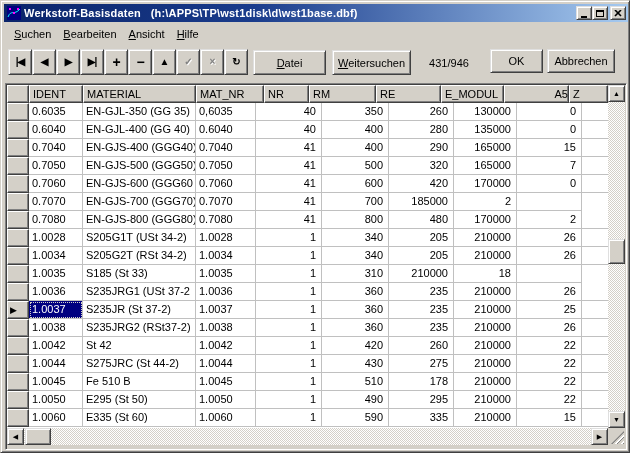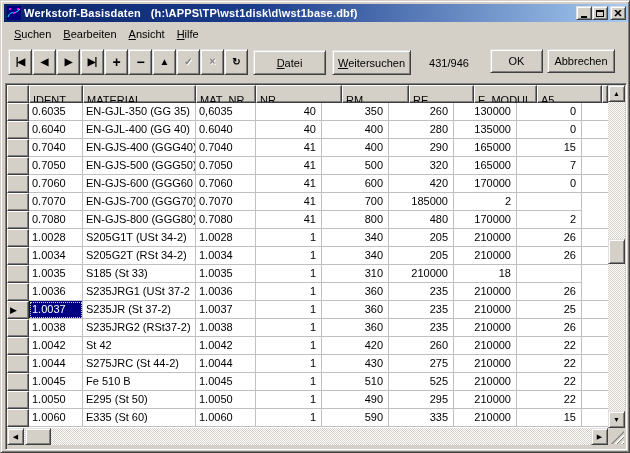--- a/index.html
+++ b/index.html
@@ -45,32 +45,32 @@
   .counter{position:absolute;left:412px;top:0;width:72px;height:36px;display:flex;align-items:center;justify-content:center;}
   .tbtn.ok{left:489px;top:4px;width:53px;height:24px;}
   .tbtn.cancel{left:546px;top:4px;width:68px;height:24px;}
   
   .tablearea{position:absolute;left:4px;top:82px;width:622px;height:367px;background:#d4d0c8;
     border:1px solid;border-color:#808080 #ffffff #ffffff #808080;
     box-shadow:inset 1px 1px 0 #404040, inset -1px -1px 0 #d4d0c8;}
   .tinner{position:absolute;left:1px;top:1px;width:618px;height:363px;overflow:hidden;background:#d4d0c8;}
   .grid{position:absolute;left:0;top:0;width:601px;height:343px;background:#fff;overflow:hidden;}
   .hdr{display:flex;height:18px;}
-  .hcell{height:18px;background:#d4d0c8;padding:8px 0 0 3px;white-space:nowrap;overflow:hidden;
+  .hcell{height:18px;background:#d4d0c8;padding:2px 0 0 3px;white-space:nowrap;overflow:hidden;
     border:1px solid;border-color:#ffffff #404040 #404040 #ffffff;
     box-shadow:inset -1px -1px 0 #808080;flex:none;}
   .hcell:nth-of-type(1){width:22px;}
   .hcell:nth-of-type(2){width:54px;}
   .hcell:nth-of-type(3){width:113px;}
-  .hcell:nth-of-type(4){width:60px;text-decoration:underline;}
-  .hcell:nth-of-type(5){width:86px;}
+  .hcell:nth-of-type(4){width:68px;}
+  .hcell:nth-of-type(5){width:45px;}
   .hcell:nth-of-type(6){width:67px;}
   .hcell:nth-of-type(7){width:65px;}
   .hcell:nth-of-type(8){width:63px;}
-  .hcell:nth-of-type(9){width:65px;}
+  .hcell:nth-of-type(9){width:65px;text-align:right;}
   .hcell:nth-of-type(10){width:26px;flex:1;}
   .row{display:flex;height:18px;background:#fff;}
   .cell{height:18px;padding:2px 3px 0 3px;white-space:nowrap;overflow:hidden;
     border-right:1px solid #c0c0c0;border-bottom:1px solid #c0c0c0;flex:none;}
   .cell:nth-of-type(1){width:22px;padding:0;background:#d4d0c8;
     border:1px solid;border-color:#ffffff #404040 #404040 #ffffff;
     box-shadow:inset -1px -1px 0 #808080;
     display:flex;align-items:center;justify-content:flex-start;}
   .cell:nth-of-type(2){width:54px;}
   .cell:nth-of-type(3){width:113px;}
@@ -447,21 +447,21 @@
 
             <div class="row">
               <div class="cell">
                 <span class="marker"></span>
               </div>
               <div class="cell"><span>1.0045</span></div>
               <div class="cell"><span>Fe 510 B</span></div>
               <div class="cell"><span>1.0045</span></div>
               <div class="cell"><span>1</span></div>
               <div class="cell"><span>510</span></div>
-              <div class="cell"><span>525</span></div>
+              <div class="cell"><span>178</span></div>
               <div class="cell"><span>210000</span></div>
               <div class="cell"><span>22</span></div>
               <div class="cell"><span></span></div>
             </div>
 
             <div class="row">
               <div class="cell">
                 <span class="marker"></span>
               </div>
               <div class="cell"><span>1.0050</span></div>

